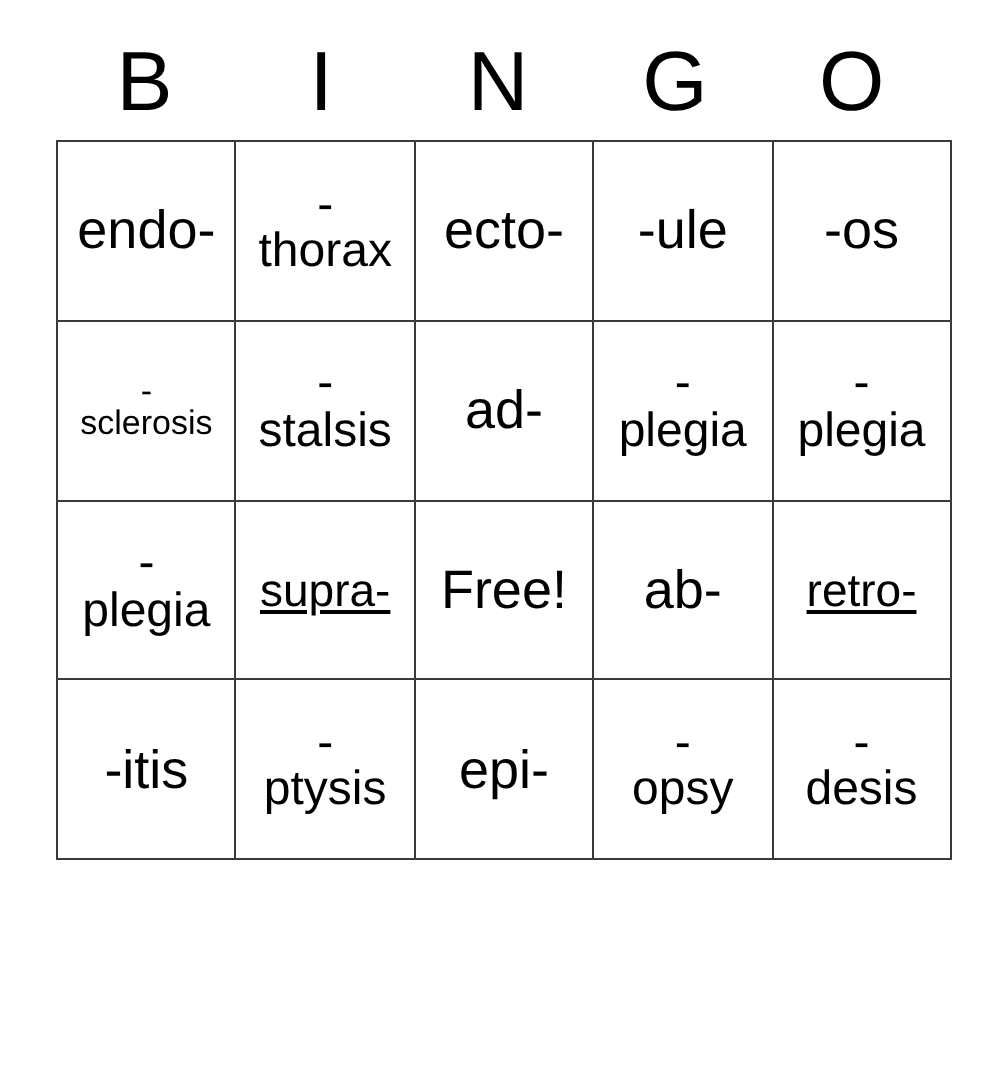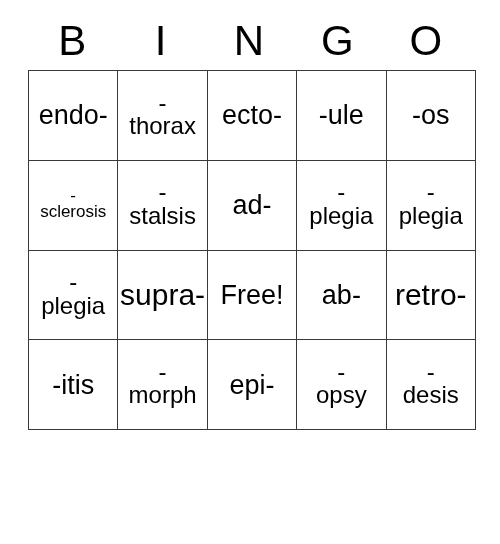--- a/index.html
+++ b/index.html
@@ -65,21 +65,22 @@
     height: 88px;
     line-height: 1.0;
     color: #000000;
   }
   
   .cell-inner.one-line {
     font-size: 27px;
     text-align: right;
   }
   .cell-inner.one-line.sm {
-    font-size: 30px;
+    font-size: 23px;
+    text-decoration: underline;
   }
   
   .cell-inner.two-line {
     font-size: 24px;
   }
   .cell-inner.two-line.sm {
     font-size: 17px;
   }
   .cell-inner .dash {
     display: block;
@@ -194,21 +195,21 @@
         </tr>
         <tr>
           <td>
             <div class="cell-inner one-line">
               <span class="word">-itis</span>
             </div>
           </td>
           <td>
             <div class="cell-inner two-line">
               <span class="dash">-</span>
-              <span class="word">morph</span>
+              <span class="word">ptysis</span>
             </div>
           </td>
           <td>
             <div class="cell-inner one-line">
               <span class="word">epi-</span>
             </div>
           </td>
           <td>
             <div class="cell-inner two-line">
               <span class="dash">-</span>

